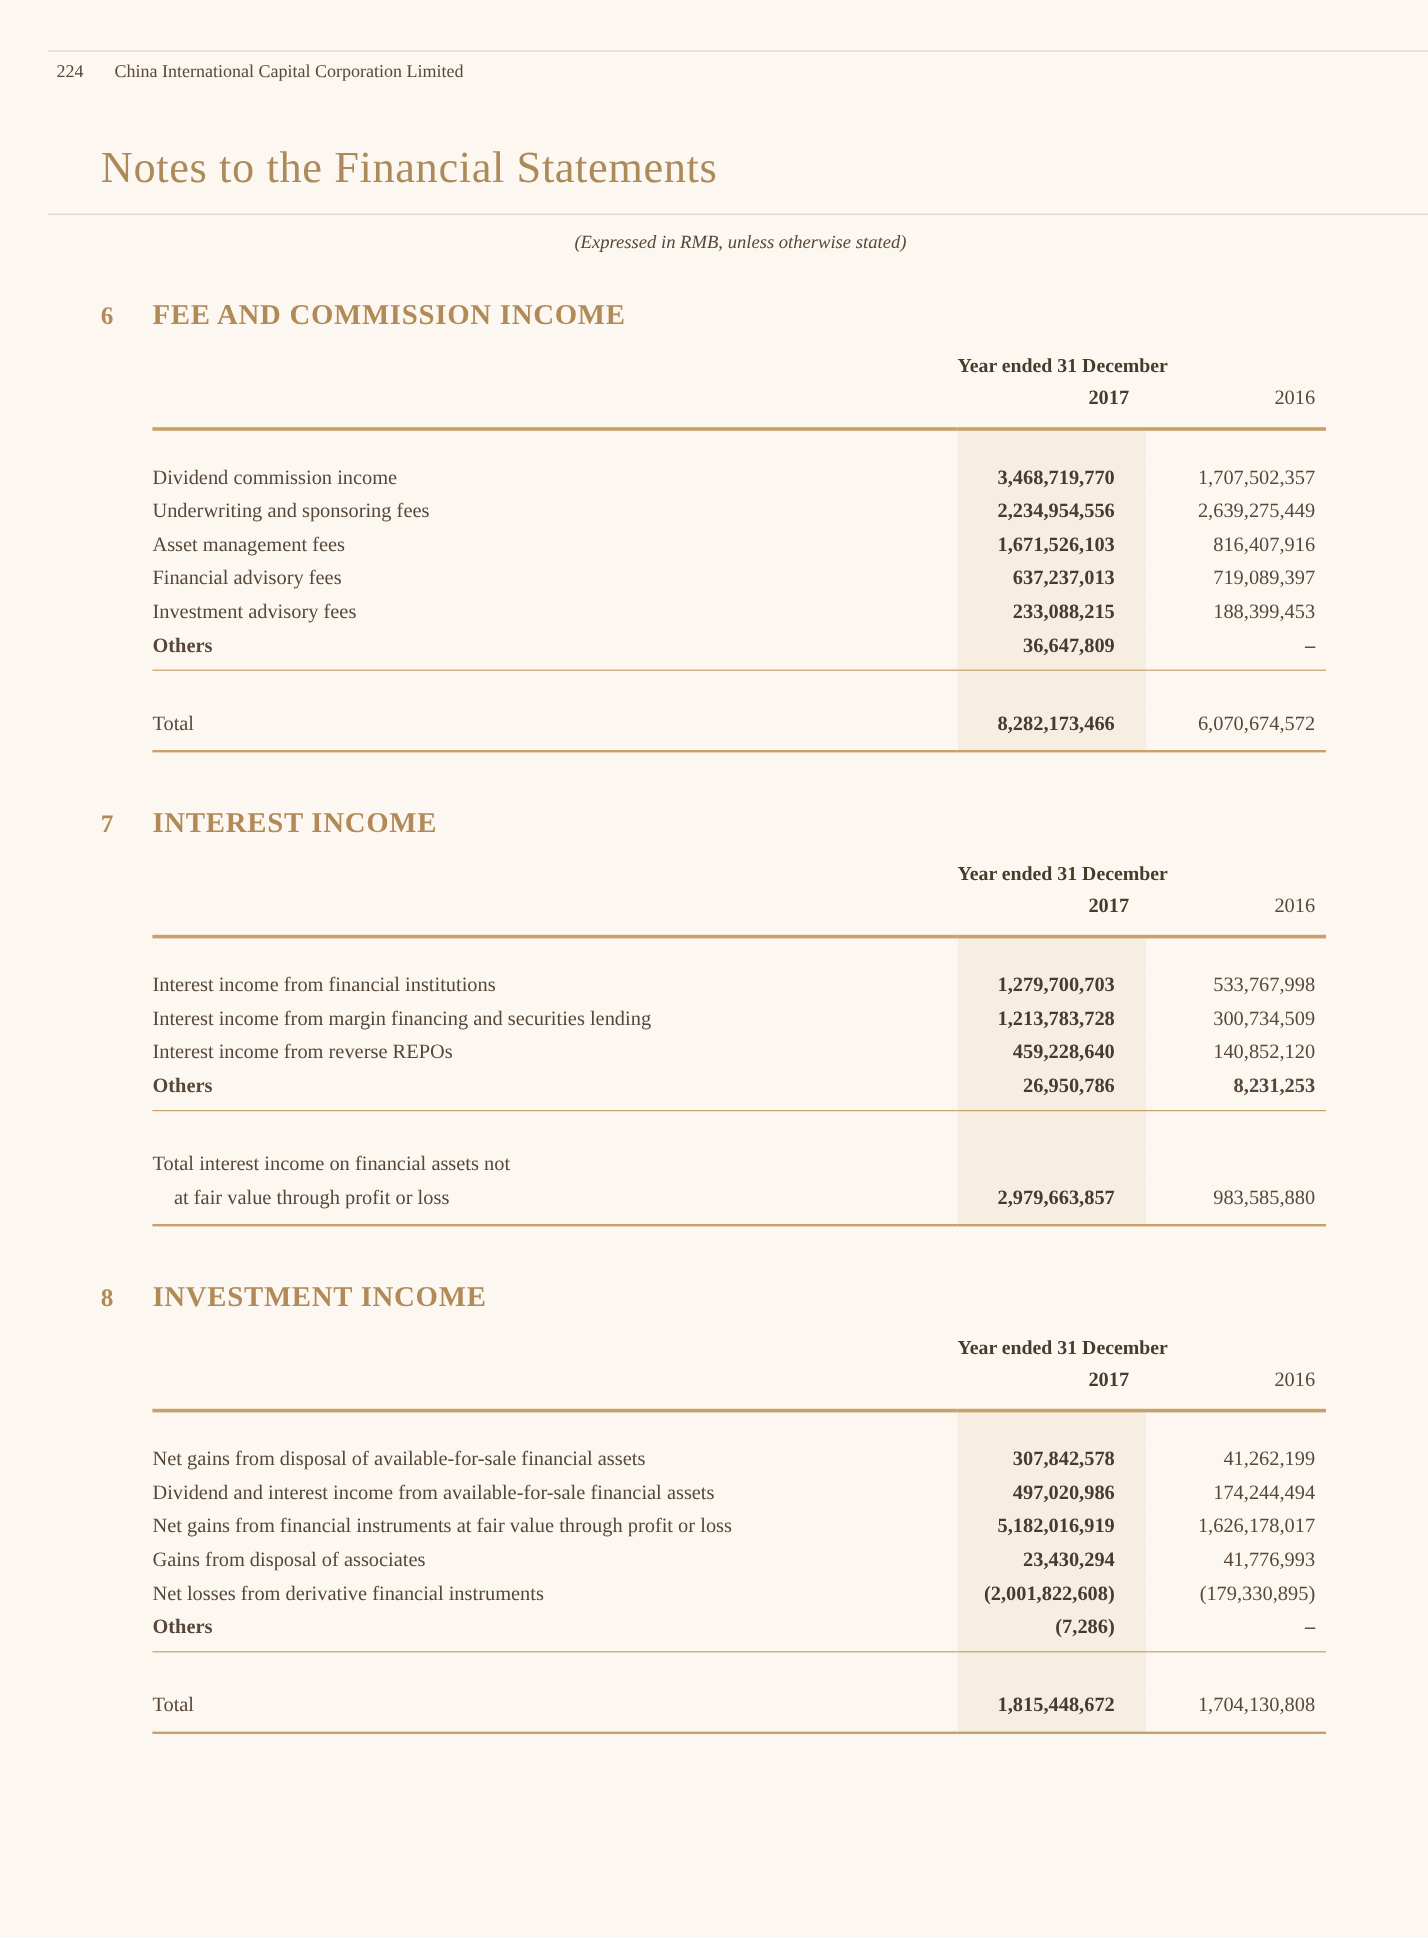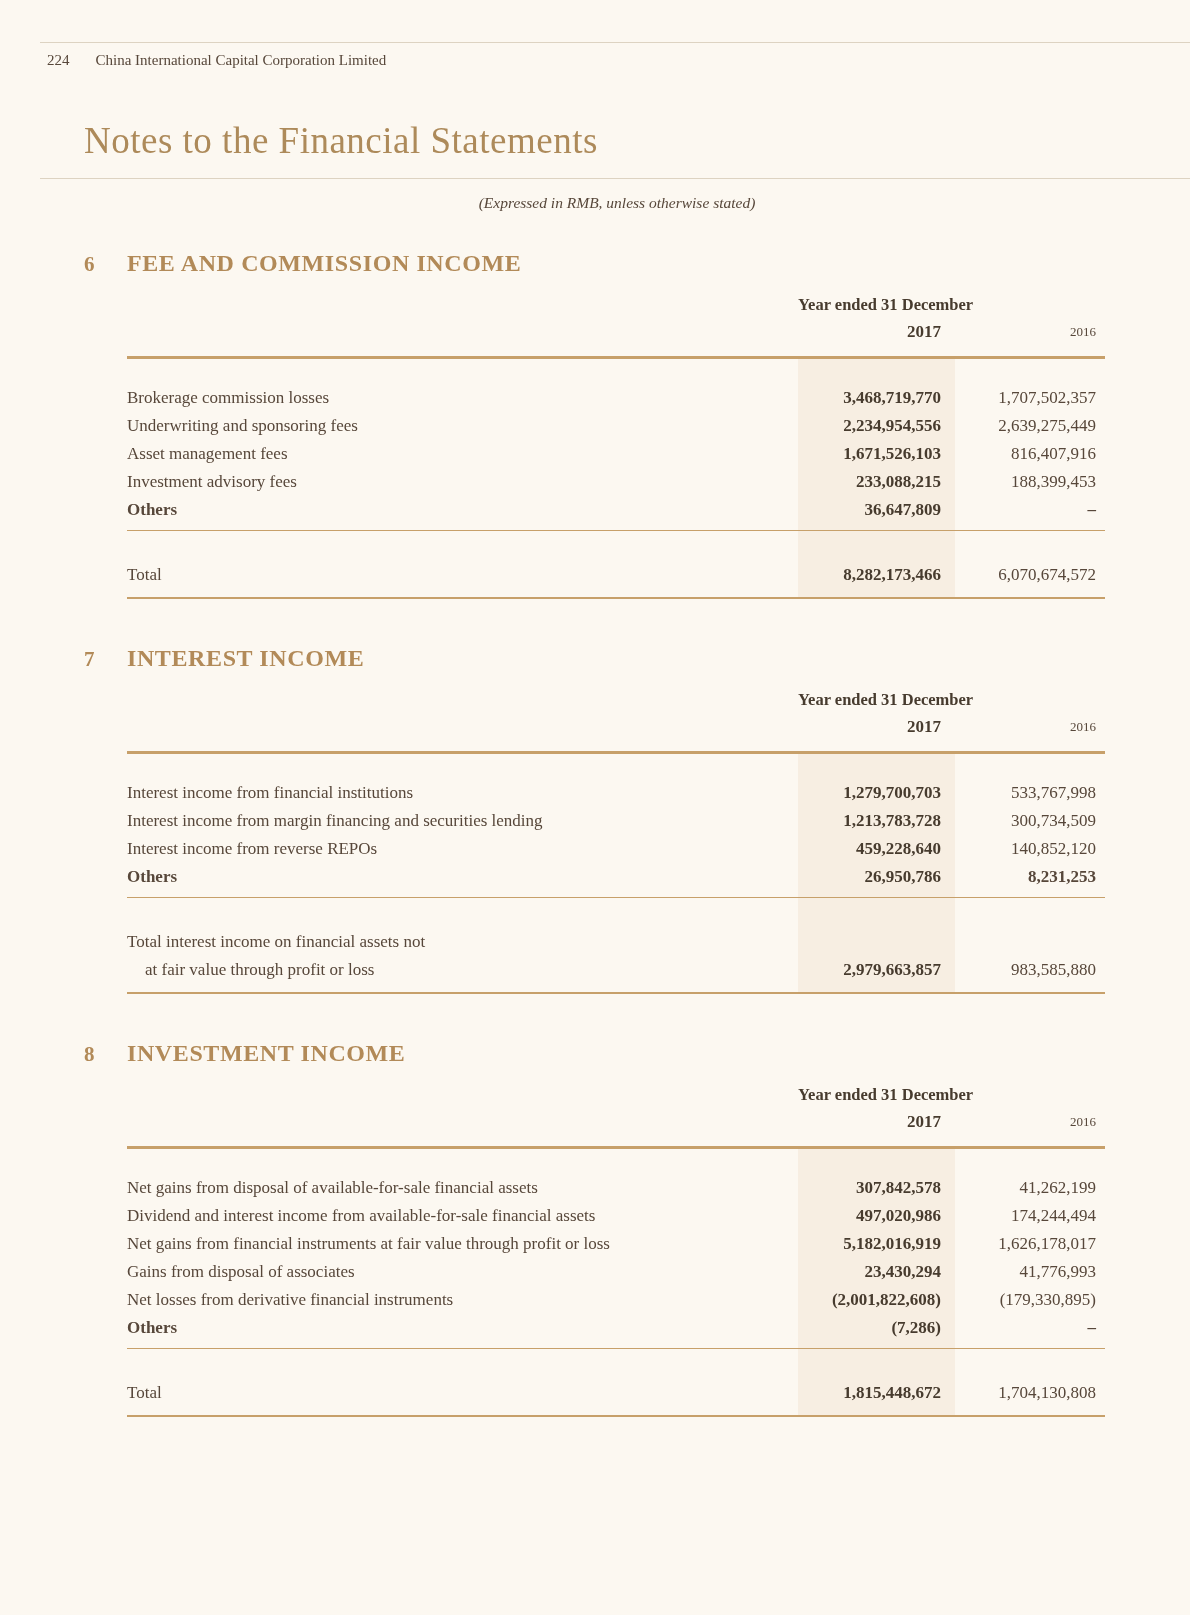--- a/index.html
+++ b/index.html
@@ -45,27 +45,27 @@
     font-size:17px;color:var(--text);
   }
   col.c-label{width:671px;}
   col.c-2017{width:157px;}
   col.c-2016{width:150px;}
 
   thead td{line-height:27px;}
   td.period{text-align:left;font-weight:700;font-size:16.5px;color:var(--text-strong);}
   tr.years-row td{border-bottom:3px solid var(--gold-rule);padding-bottom:11px;}
   td.y2017{text-align:right;padding-right:14px;font-weight:700;color:var(--text-strong);font-size:17px;}
-  td.y2016{text-align:right;padding-right:9px;font-size:13px;}
+  td.y2016{text-align:right;padding-right:9px;font-size:17px;}
 
   tbody td{line-height:28px;vertical-align:bottom;}
   td.c2017{background:var(--band);}
   td.lbl{padding-right:10px;}
   td.num{text-align:right;}
-  td.v17{font-weight:700;padding-right:14px;color:var(--text-strong);margin-top:17px;}
+  td.v17{font-weight:700;padding-right:26px;color:var(--text-strong);margin-top:17px;}
   td.v16{padding-right:9px;}
   tr.spacer td{height:26px;line-height:26px;}
   tr.gap td{height:31px;line-height:31px;}
   tr.rule-after td{border-bottom:1px solid var(--gold-rule);padding-bottom:6px;font-weight:bold;}
   tr.total td{border-bottom:2px solid var(--gold-rule);padding-bottom:8px;}
   tr.total-pre td{border-bottom:none;padding-bottom:0;}
   td.indent{padding-left:18px;margin-top:44px;}
 </style>
 </head>
 <body>
@@ -104,33 +104,38 @@
           <td class="y2016">2016</td>
         </tr>
       </thead>
       <tbody>
         <tr class="spacer">
             <td></td>
             <td class="c2017"></td>
             <td></td>
           </tr>
         <tr>
-          <td class="lbl">Brokerage commission losses</td>
+          <td class="lbl">Dividend commission income</td>
           <td class="c2017 num v17">3,468,719,770</td>
           <td class="num v16">1,707,502,357</td>
         </tr>
         <tr>
           <td class="lbl">Underwriting and sponsoring fees</td>
           <td class="c2017 num v17">2,234,954,556</td>
           <td class="num v16">2,639,275,449</td>
         </tr>
         <tr>
           <td class="lbl">Asset management fees</td>
           <td class="c2017 num v17">1,671,526,103</td>
           <td class="num v16">816,407,916</td>
+        </tr>
+        <tr>
+          <td class="lbl">Financial advisory fees</td>
+          <td class="c2017 num v17">637,237,013</td>
+          <td class="num v16">719,089,397</td>
         </tr>
         <tr>
           <td class="lbl">Investment advisory fees</td>
           <td class="c2017 num v17">233,088,215</td>
           <td class="num v16">188,399,453</td>
         </tr>
         <tr class="rule-after">
           <td class="lbl">Others</td>
           <td class="c2017 num v17">36,647,809</td>
           <td class="num v16">–</td>

